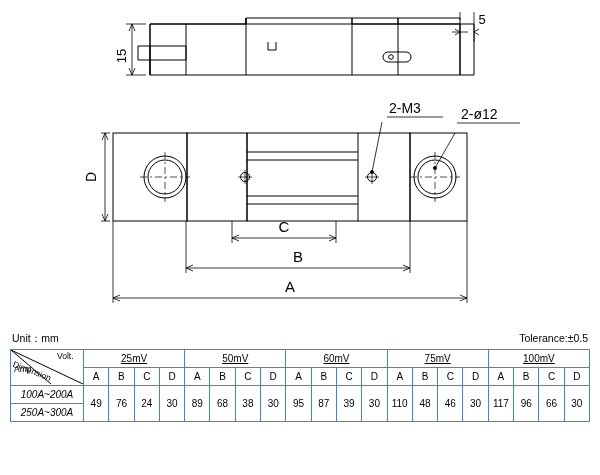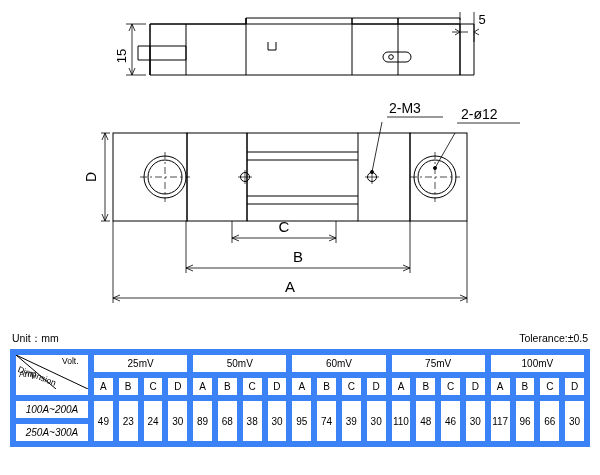--- a/index.html
+++ b/index.html
@@ -20,35 +20,35 @@
     position:absolute;left:10px;top:332px;width:580px;
   }
   .unitline{
     display:flex;justify-content:space-between;
     font-size:10.5px;margin-bottom:3px;padding:0 2px;
   }
   table.spec{
     border-collapse:collapse;width:580px;table-layout:fixed;
   }
   table.spec td,table.spec th{
-    border:6px solid #3b82f6;
+    border:1px solid #3b82f6;
     font-size:10px;
     text-align:center;
     font-weight:normal;
     padding:0;
     height:17px;
   }
   .corner{
     width:72px;height:34px;padding:0;position:relative;
   }
   .corner svg{position:absolute;left:0;top:0;}
   .corner .lbl-dim{
     position:absolute;font-size:8.5px;
   }
-  .grp{height:17px;font-size:10.5px;}
+  .grp{height:17px;font-size:10.5px;text-decoration:underline;}
   .sub{height:17px;font-size:10px;}
   .rowlbl{font-size:10px;height:21px;font-style:italic;}
   .val{font-size:10.5px;}
 </style>
 </head>
 <body>
 
 <div class="stage">
 <svg width="600" height="340" viewBox="0 0 600 340">
   <g fill="none" stroke="#000" stroke-width="1">
@@ -237,29 +237,29 @@
           <td class="sub">C</td>
           <td class="sub">D</td>
           <td class="sub">A</td>
           <td class="sub">B</td>
           <td class="sub">C</td>
           <td class="sub">D</td>
         </tr>
         <tr>
           <td class="rowlbl">100A~200A</td>
           <td class="val" rowspan="2">49</td>
-          <td class="val" rowspan="2">23</td>
+          <td class="val" rowspan="2">76</td>
           <td class="val" rowspan="2">24</td>
           <td class="val" rowspan="2">30</td>
           <td class="val" rowspan="2">89</td>
           <td class="val" rowspan="2">68</td>
           <td class="val" rowspan="2">38</td>
           <td class="val" rowspan="2">30</td>
           <td class="val" rowspan="2">95</td>
-          <td class="val" rowspan="2">74</td>
+          <td class="val" rowspan="2">87</td>
           <td class="val" rowspan="2">39</td>
           <td class="val" rowspan="2">30</td>
           <td class="val" rowspan="2">110</td>
           <td class="val" rowspan="2">48</td>
           <td class="val" rowspan="2">46</td>
           <td class="val" rowspan="2">30</td>
           <td class="val" rowspan="2">117</td>
           <td class="val" rowspan="2">96</td>
           <td class="val" rowspan="2">66</td>
           <td class="val" rowspan="2">30</td>

